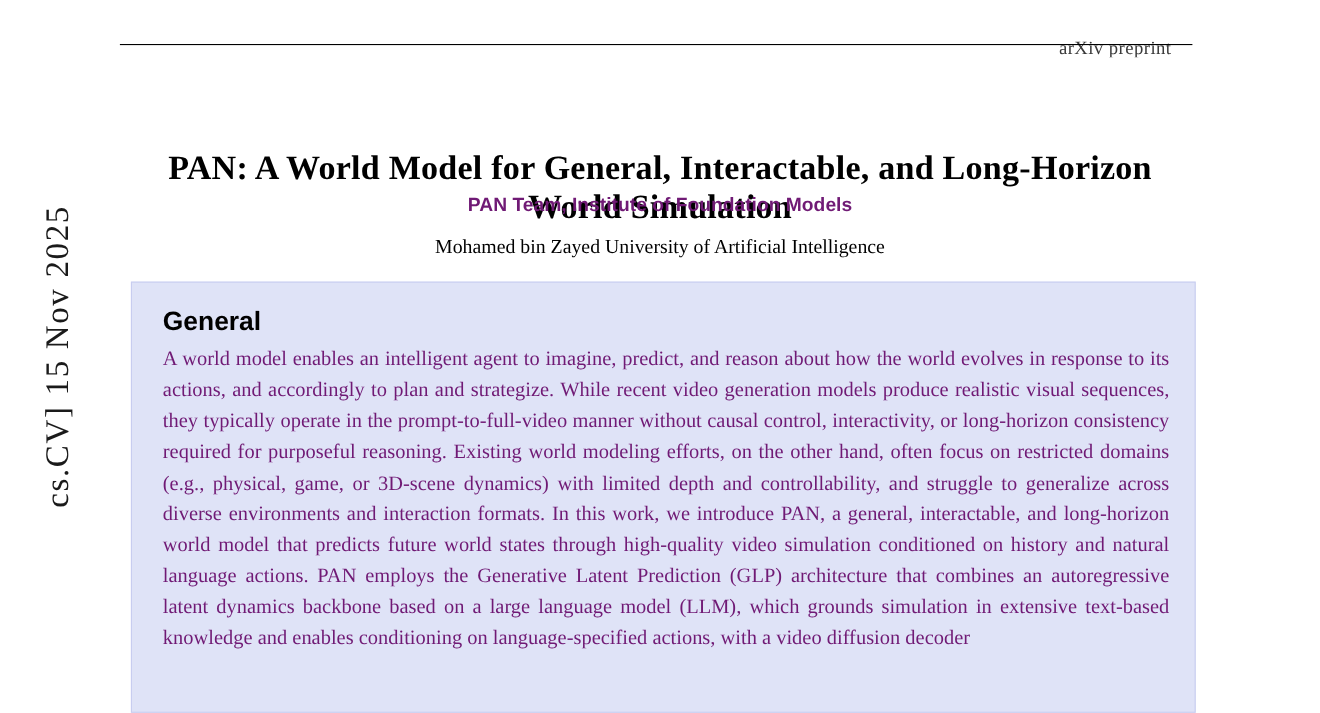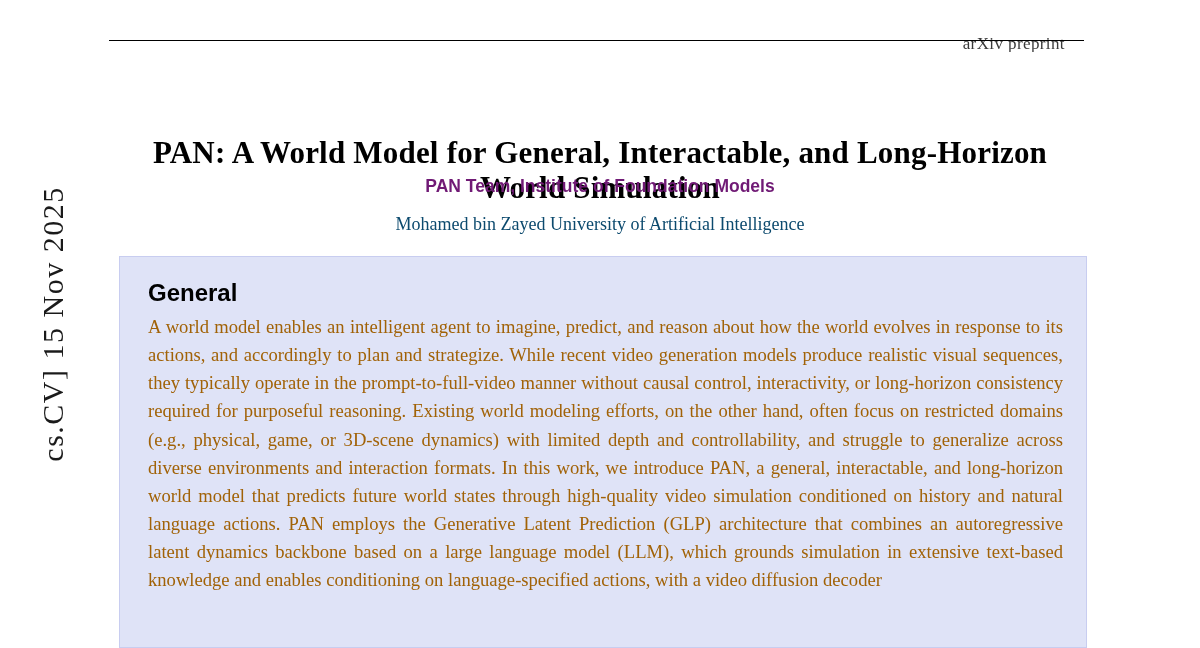--- a/index.html
+++ b/index.html
@@ -93,21 +93,21 @@
     color: #701a75;
   }
 
   .affiliation {
     position: absolute;
     left: 10px;
     top: 214px;
     width: 970px;
     text-align: center;
     font-size: 18px;
-    color: #0c4a6e;
+    color: #000000;
   }
 
   .overview-box {
     position: absolute;
     left: 14px;
     top: 256px;
     width: 968px;
     height: 392px;
     background: #dfe3f7;
     border: 1px solid #c8cdf0;
@@ -127,21 +127,21 @@
 
   .overview-body {
     position: absolute;
     left: 28px;
     top: 56px;
     width: 915px;
     font-size: 18.6px;
     line-height: 1.515;
     text-align: justify;
     text-justify: inter-word;
-    color: #a16207;
+    color: #701a75;
   }
 </style>
 </head>
 <body>
 
 <div class="arxiv-stamp">
   <span class="stamp-text">cs.CV]  15 Nov 2025</span>
 </div>
 
 <div class="page">

